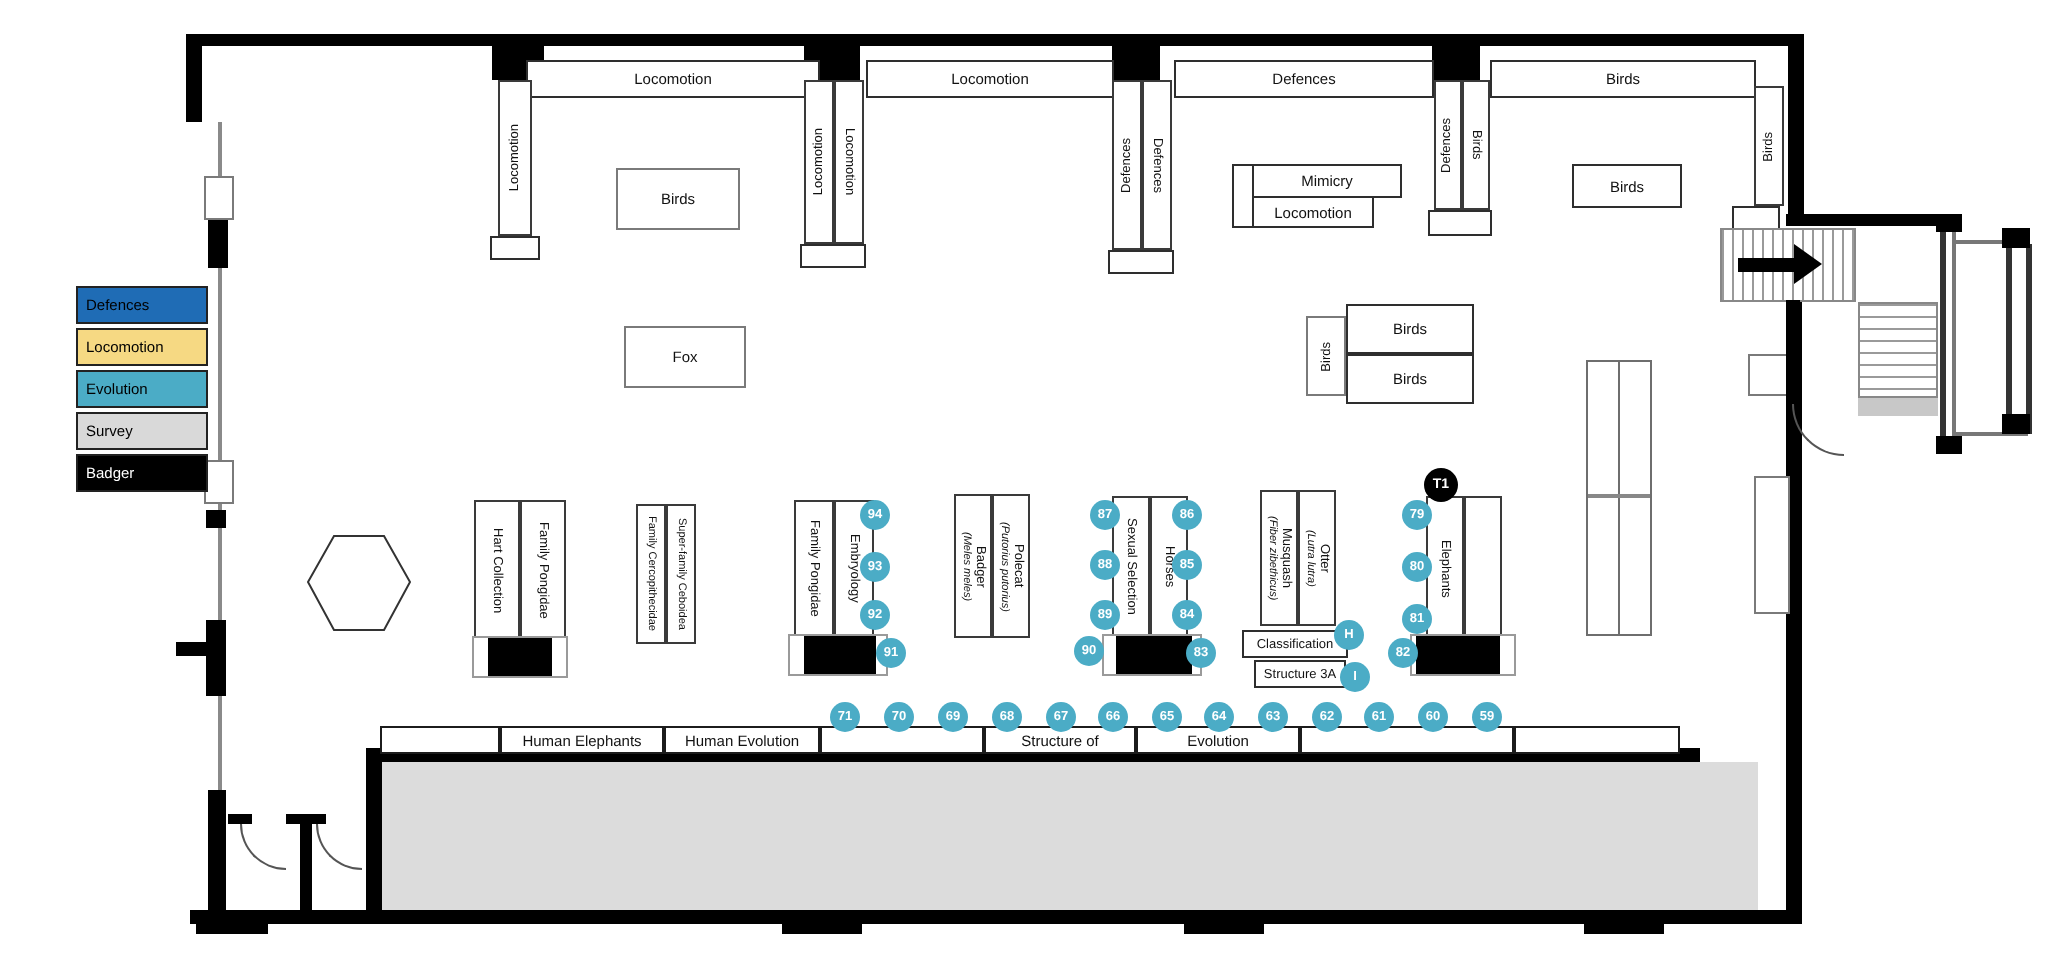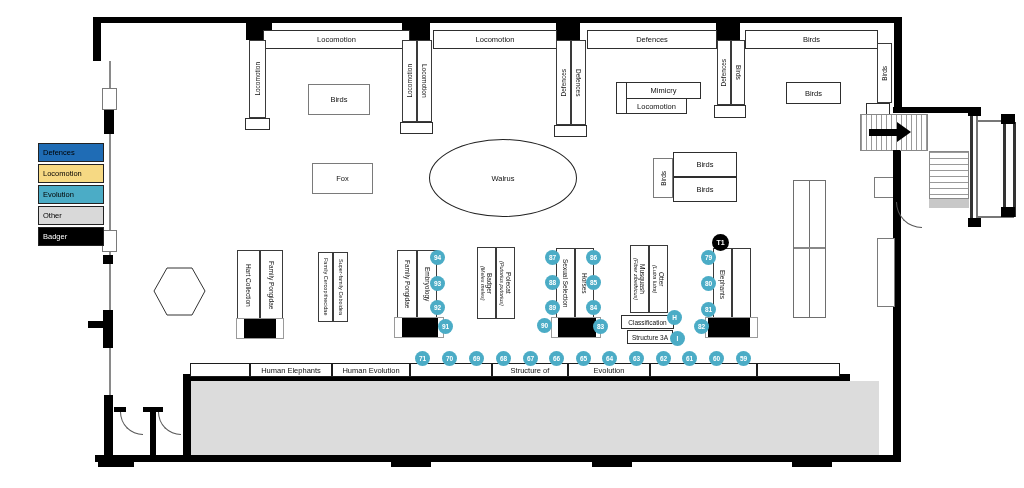--- a/index.html
+++ b/index.html
@@ -60,21 +60,21 @@
   <div class="abs wall" style="left:143px;top:407px;width:20px;height:5px;"></div>
   <div class="abs wall" style="left:150px;top:407px;width:6px;height:50px;"></div>
   <div class="abs wall" style="left:183px;top:374px;width:8px;height:82px;"></div>
   <div class="abs arc" style="left:120px;top:412px;width:23px;height:23px;"></div>
   <div class="abs arc" style="left:158px;top:412px;width:23px;height:23px;"></div>
 
   <div class="abs" style="left:38px;top:143px;">
     <div class="legend-item" style="background:#1F6CB5;color:#000;margin-bottom:2px;">Defences</div>
     <div class="legend-item" style="background:#F6D983;color:#000;margin-bottom:2px;">Locomotion</div>
     <div class="legend-item" style="background:#4BACC6;color:#000;margin-bottom:2px;">Evolution</div>
-    <div class="legend-item" style="background:#D9D9D9;color:#000;margin-bottom:2px;">Other</div>
+    <div class="legend-item" style="background:#D9D9D9;color:#000;margin-bottom:2px;">Survey</div>
     <div class="legend-item" style="background:#000;color:#fff;">Badger</div>
   </div>
 
   <div class="abs wall" style="left:246px;top:23px;width:26px;height:17px;"></div>
   <div class="abs wall" style="left:402px;top:23px;width:28px;height:17px;"></div>
   <div class="abs wall" style="left:556px;top:23px;width:24px;height:17px;"></div>
   <div class="abs wall" style="left:716px;top:23px;width:24px;height:17px;"></div>
 
   <div class="abs hcase" style="left:263px;top:30px;width:147px;height:19px;">
       <span>Locomotion</span>
@@ -121,23 +121,20 @@
   <div class="abs strip" style="left:877px;top:43px;width:15px;height:60px;">
       <span class="vt flip">Birds</span>
     </div>
   <div class="abs bbox" style="left:866px;top:103px;width:24px;height:13px;"></div>
 
   <div class="abs box" style="left:308px;top:84px;width:62px;height:31px;">
       <span>Birds</span>
     </div>
   <div class="abs box" style="left:312px;top:163px;width:61px;height:31px;">
       <span>Fox</span>
-    </div>
-  <div class="abs" style="left:429px;top:139px;width:148px;height:78px;border:1px solid #222;border-radius:50%;display:flex;align-items:center;justify-content:center;font-size:7.5px;background:#fff;">
-      <span>Walrus</span>
     </div>
 
   <div class="abs bbox" style="left:616px;top:82px;width:11px;height:32px;"></div>
   <div class="abs bbox" style="left:626px;top:82px;width:75px;height:17px;">
       <span>Mimicry</span>
     </div>
   <div class="abs bbox" style="left:626px;top:98px;width:61px;height:16px;">
       <span>Locomotion</span>
     </div>
 

